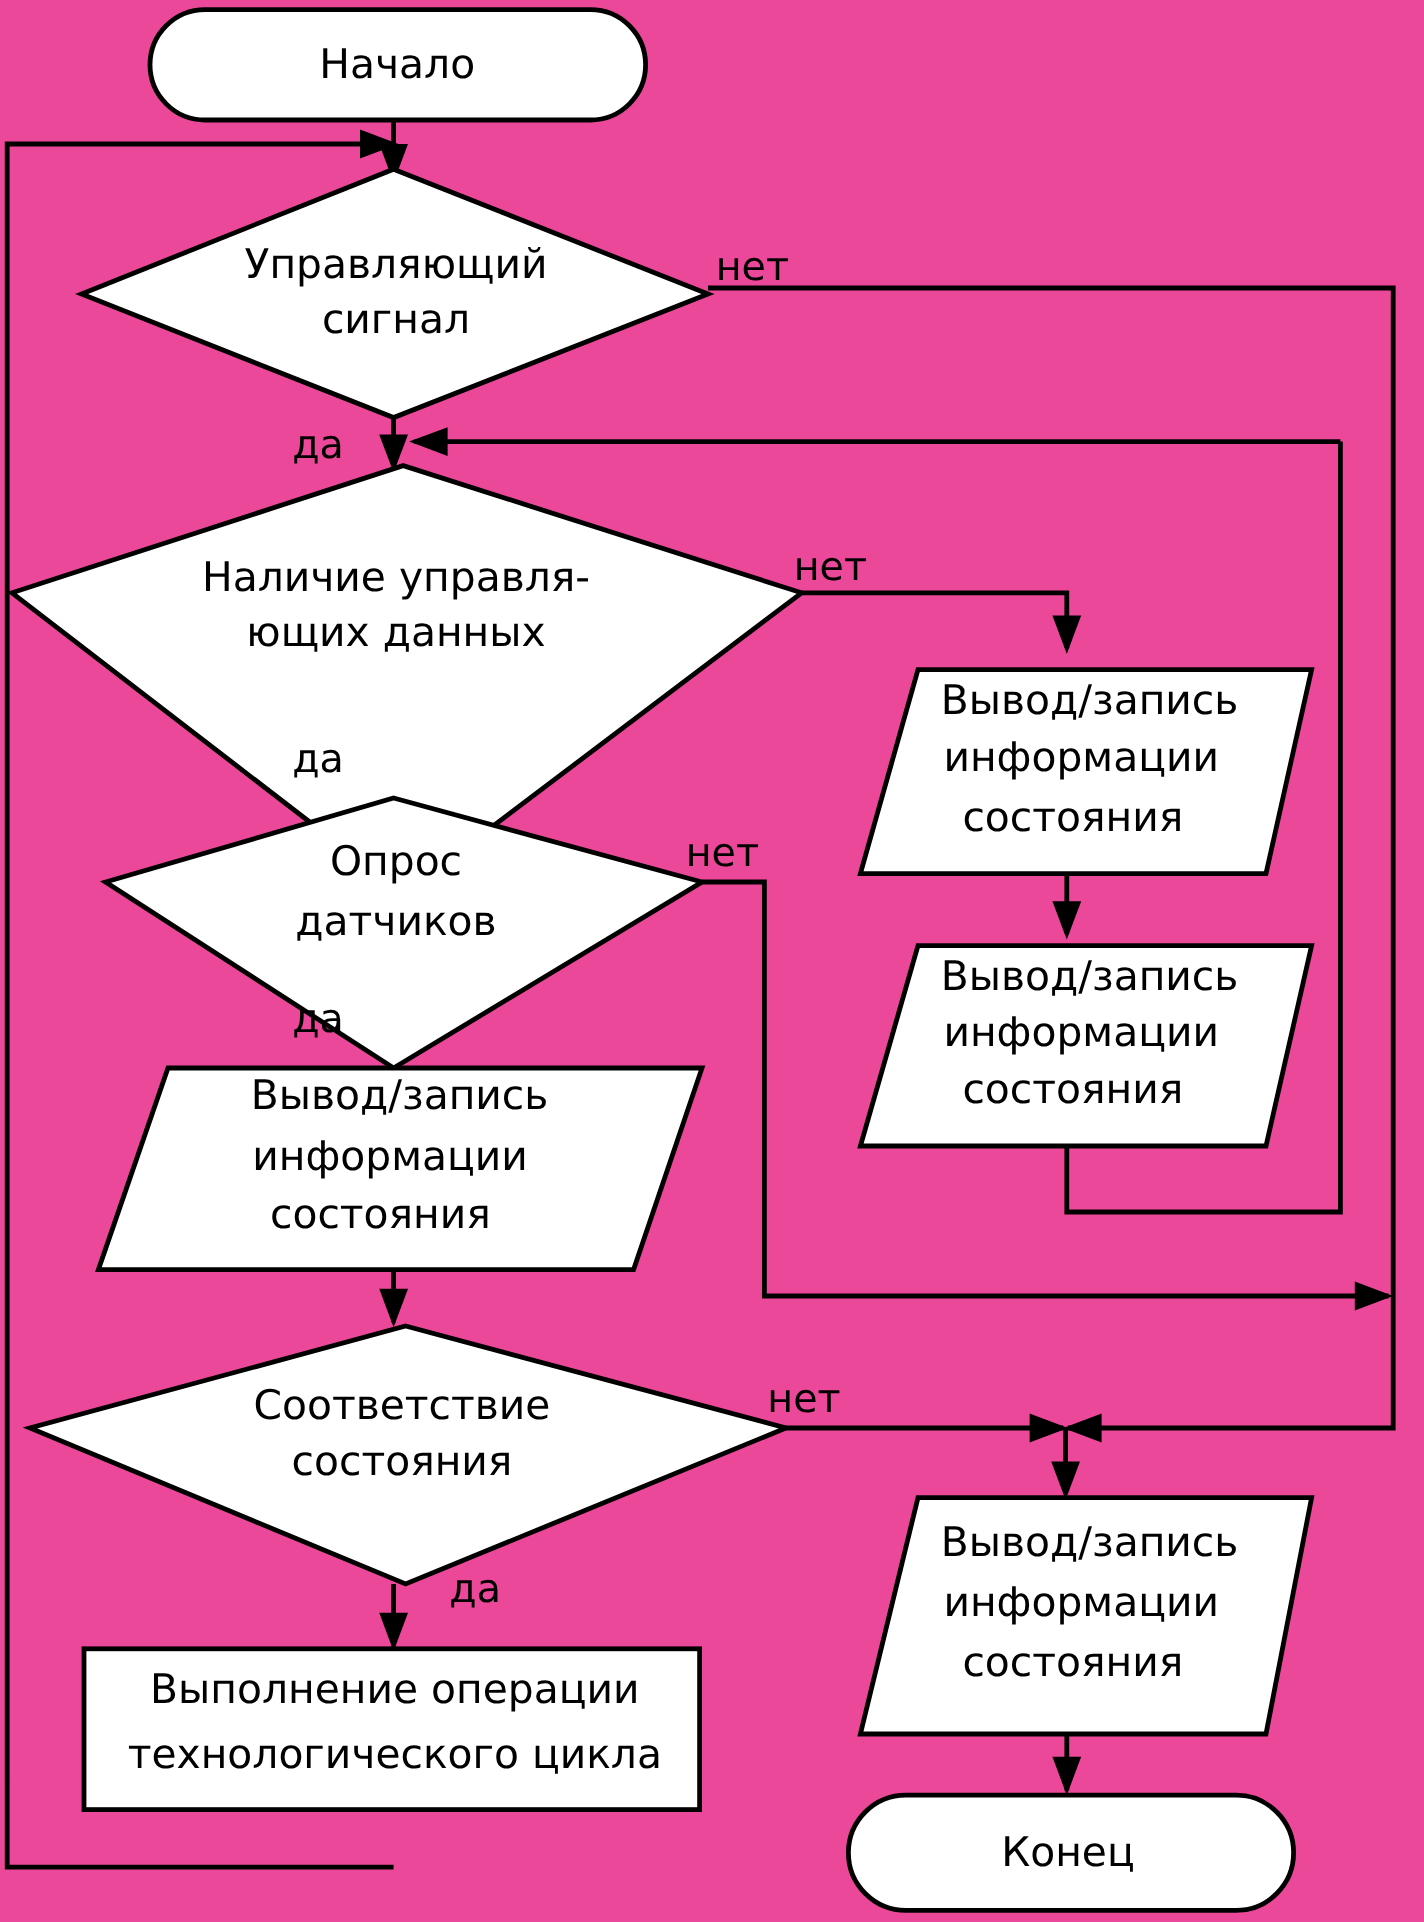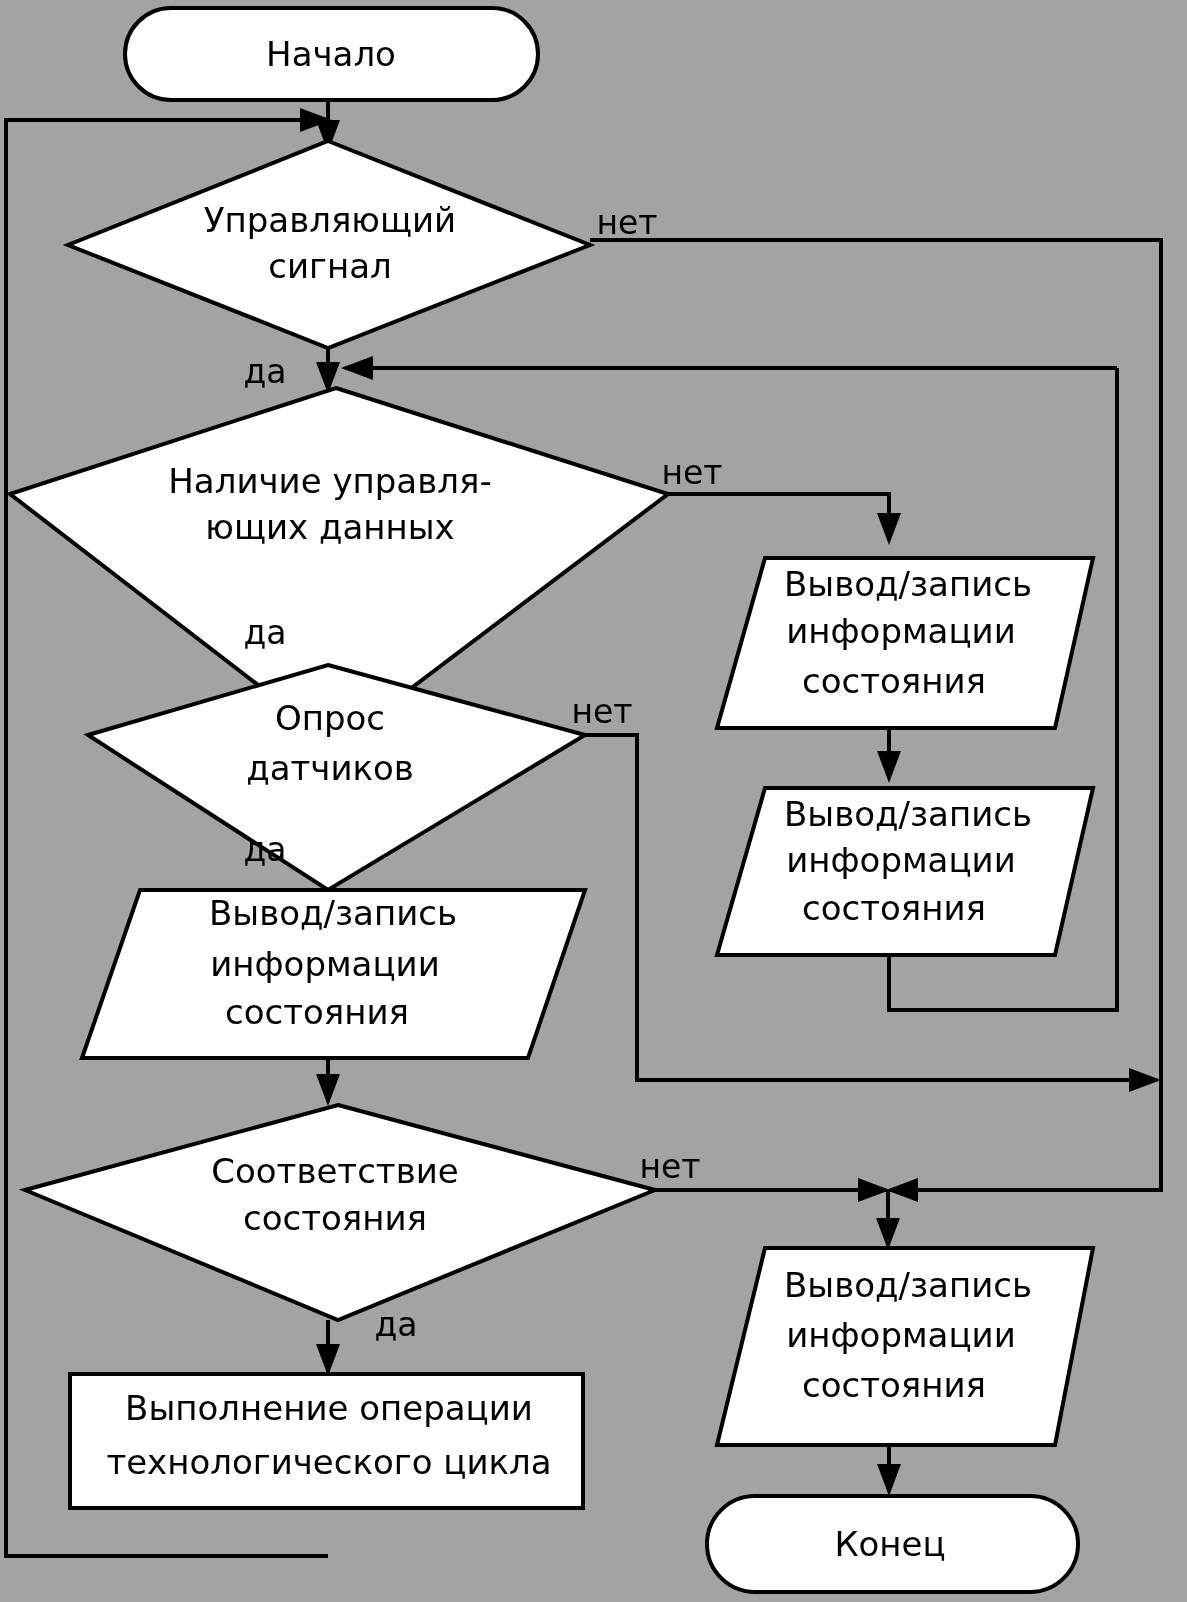--- a/index.html
+++ b/index.html
@@ -4,21 +4,21 @@
 <style>
   html, body {
     margin: 0;
     padding: 0;
     background: #ffffff;
   }
   #canvas-wrap {
     position: relative;
     width: 1187px;
     height: 1602px;
-    background: #a3a3a3;
+    background: #ec4899;
     overflow: hidden;
   }
   svg#flowchart {
     display: block;
     width: 1187px;
     height: 1602px;
   }
   .shape {
     fill: #ffffff;
     stroke: #000000;

